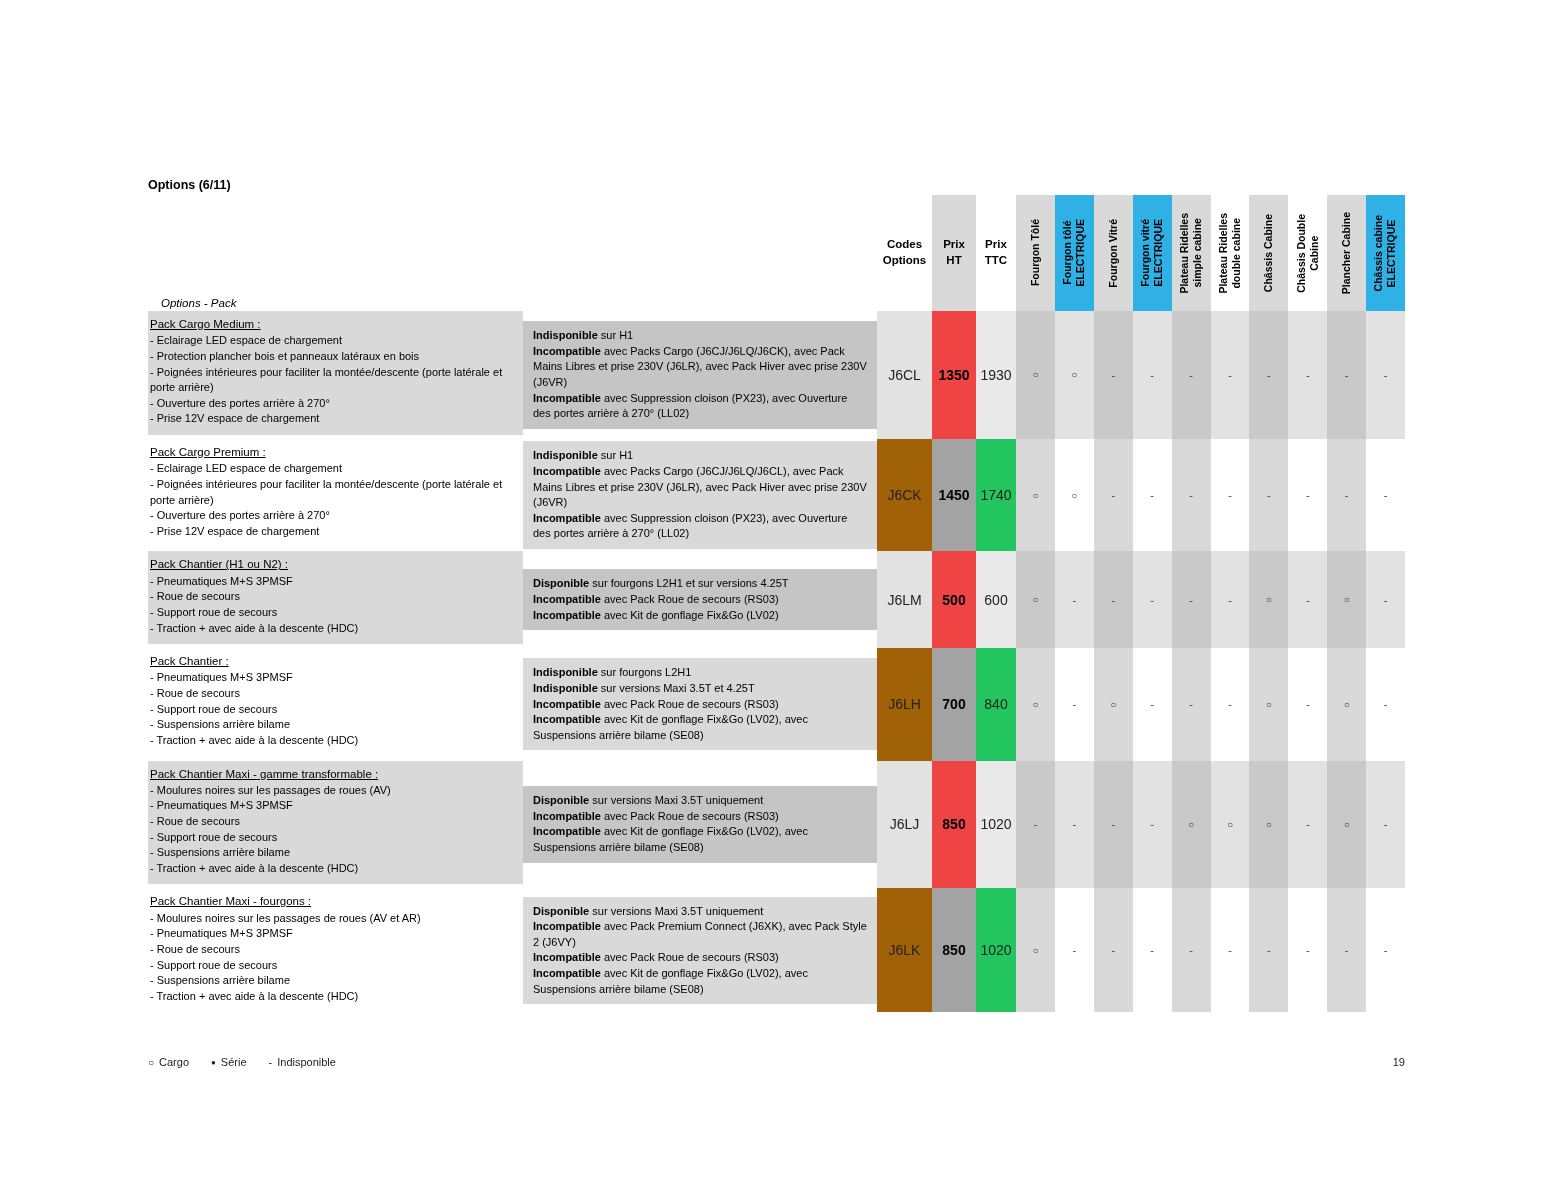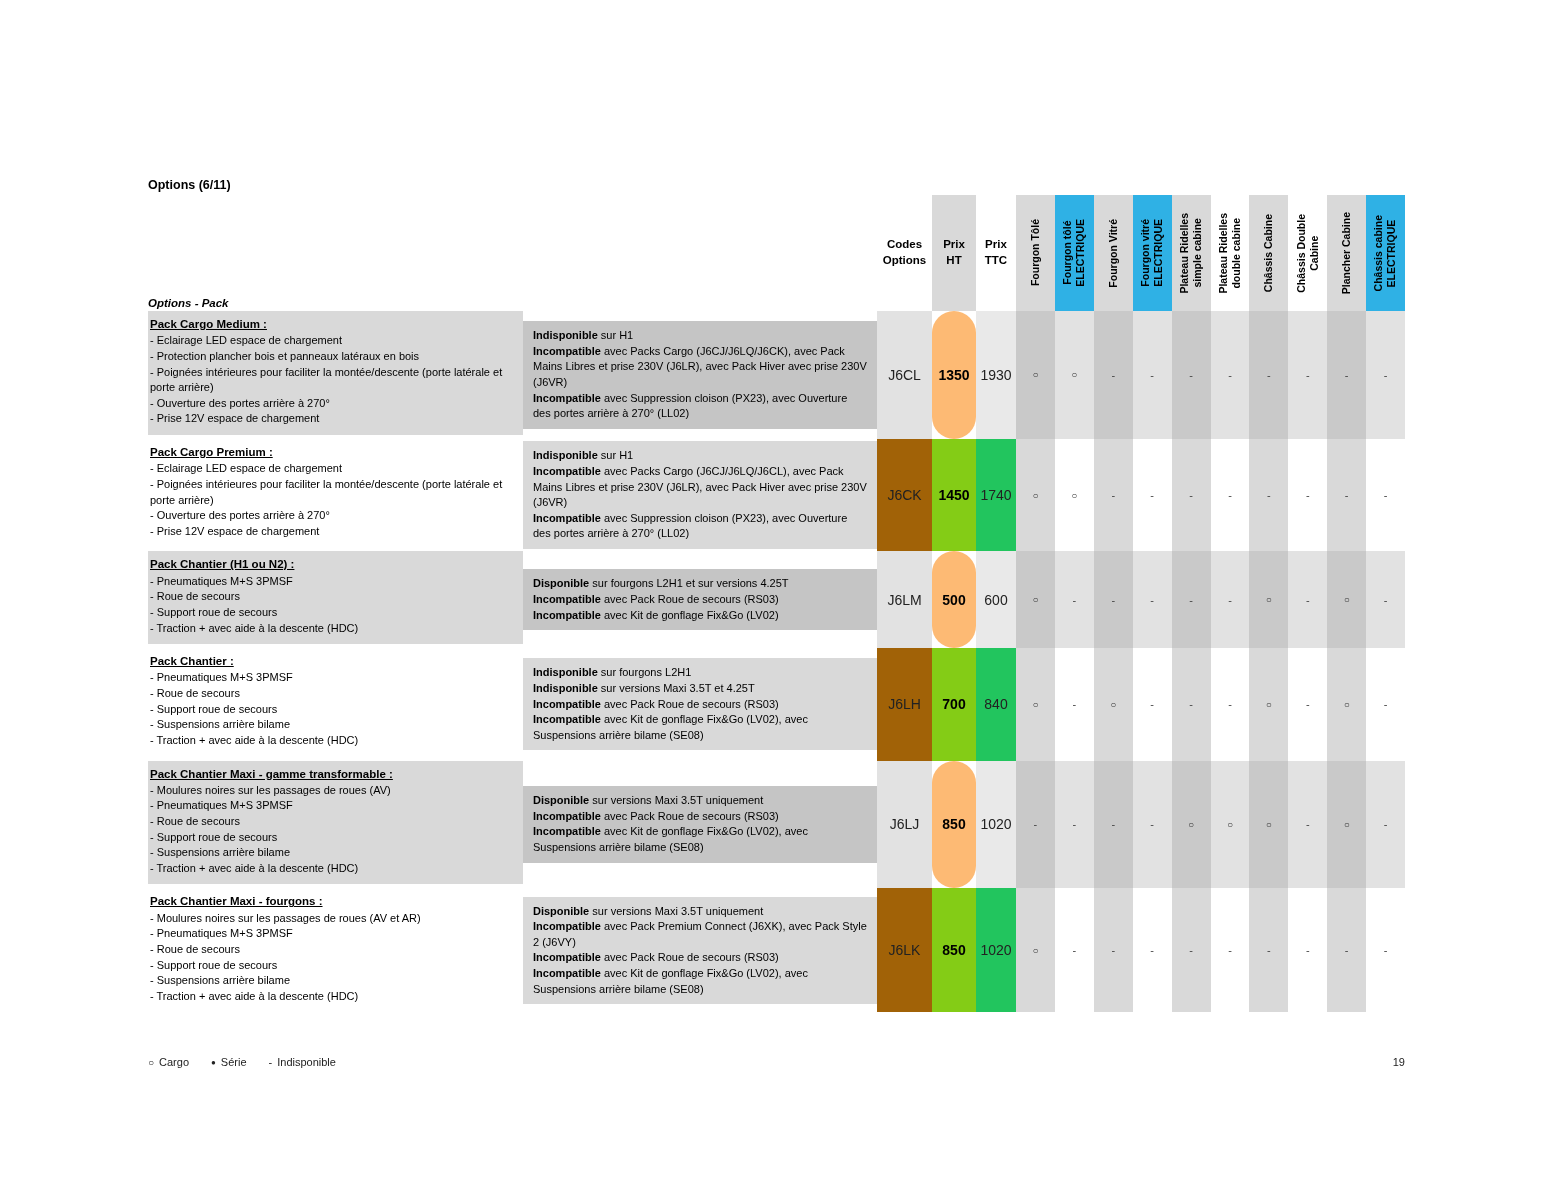--- a/index.html
+++ b/index.html
@@ -31,41 +31,41 @@
   }
   .hrow .c-ht { background:#d9d9d9; }
   .vh { flex:1; display:flex; align-items:center; justify-content:center; padding:4px 0; }
   .vh.bg-gray { background:#d9d9d9; }
   .vlabel {
     writing-mode:vertical-rl; transform:rotate(180deg);
     font-weight:bold; font-size:10.5px; line-height:1.25;
     white-space:pre-line; text-align:center;
   }
   .section-title {
-    position:absolute; left:0; bottom:2px;
-    font-weight:bold; font-style:italic; font-size:11.5px;
+    position:absolute; left:13px; bottom:2px;
+    font-weight:normal; font-style:italic; font-size:11.5px;
   }
 
   
   .row .c-desc { padding:5px 8px 8px 2px; font-size:11px; line-height:1.42; }
   .row.shade .c-desc { background:#d9d9d9; }
   .row:not(:last-child) .c-desc { border-bottom:4px solid #fff; }
-  .pack-title { font-weight:bold; text-decoration:underline; font-size:11.5px; margin-bottom:1px; }
+  .pack-title { font-weight:normal; text-decoration:underline; font-size:11.5px; margin-bottom:1px; }
   .feature-line { }
   .row .c-cond { display:flex; align-items:center; font-size:11px; line-height:1.42; }
   .cond-inner { width:100%; padding:7px 10px; background:#d9d9d9; }
   .row.shade .cond-inner { background:#c5c5c5; }
   .cond-line b { font-weight:bold; }
   .row .c-codes, .row .c-ht, .row .c-ttc {
     display:flex; align-items:center; justify-content:center; font-size:14px;
   }
   .row .c-codes { background:#a16207; color:#222; }
   .row.shade .c-codes { background:#e2e2e2; }
-  .row .c-ht { font-weight:bold; background:#84cc16; }
-  .row.shade .c-ht { background:#fdba74;border-radius:22px; }
+  .row .c-ht { font-weight:bold; background:#a3a3a3; }
+  .row.shade .c-ht { background:#ef4444; }
   .row .c-ttc { background:#22c55e; color:#222; }
   .row.shade .c-ttc { background:#e9e9e9; }
   .c-v { flex:1; display:flex; align-items:center; justify-content:center; }
   .c-v.dark { background:#d9d9d9; }
   .row.shade .c-v.dark { background:#c9c9c9; }
   .c-v.light { background:#fff; }
   .row.shade .c-v.light { background:#e2e2e2; }
   .sym-circle { font-size:10px; color:#333; }
   .sym-dash { font-size:11px; color:#444; }
 

